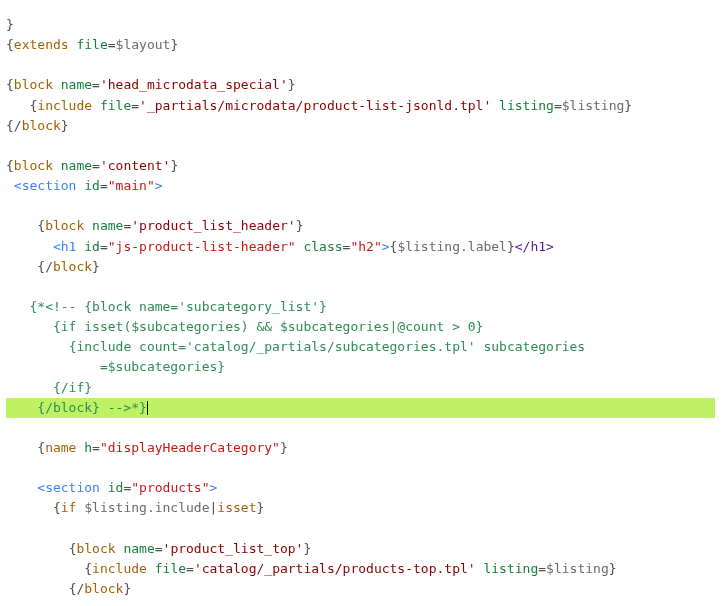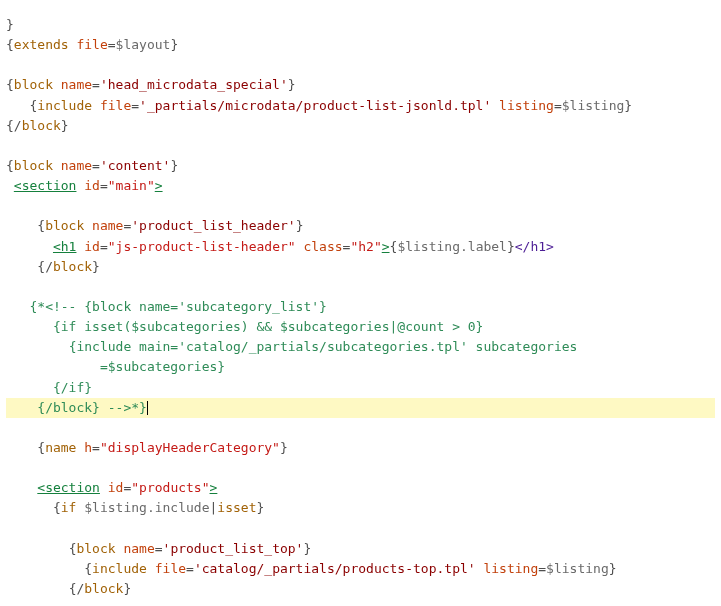--- a/index.html
+++ b/index.html
@@ -16,30 +16,30 @@
     height: 606px;
     white-space: pre;
     overflow: hidden;
     padding: 2px 6px;
     box-sizing: border-box;
   }
   .line {
     white-space: pre;
   }
   .highlighted {
-    background: #fef9c3;
+    background: #bef264;
     display: block;
     width: 100%;
   }
   .c-punct { color: #4e4e4e; }
   .c-kw    { color: #a16207; }
   .c-str   { color: #8b0000; margin-top: 39px; }
   .c-var   { color: #6a6a6a; text-align: right; }
-  .c-tag   { color: #15803d; text-decoration: underline; }
-  .c-attr  { color: #c2410c; }
+  .c-tag   { color: #3b82f6; }
+  .c-attr  { color: #15803d; }
   .c-aval  { color: #c41a16; }
   .c-text  { color: #333; }
   .c-comm  { color: #2e8b57; }
   .c-close { color: #4c1d95; }
   .caret {
     display: inline-block;
     width: 1px;
     height: 14px;
     background: #000;
     vertical-align: text-bottom;
@@ -58,21 +58,21 @@
 </span><span class="line"><span class="c-text"></span>
 </span><span class="line"><span class="c-punct">{</span><span class="c-kw">block</span><span class="c-text"> </span><span class="c-attr">name</span><span class="c-punct">=</span><span class="c-str">'content'</span><span class="c-punct">}</span>
 </span><span class="line"> <span class="c-tag">&lt;section</span><span class="c-text"> </span><span class="c-attr">id</span><span class="c-punct">=</span><span class="c-aval">"main"</span><span class="c-tag">&gt;</span>
 </span><span class="line"><span class="c-text"></span>
 </span><span class="line">    <span class="c-punct">{</span><span class="c-kw">block</span><span class="c-text"> </span><span class="c-attr">name</span><span class="c-punct">=</span><span class="c-str">'product_list_header'</span><span class="c-punct">}</span>
 </span><span class="line">      <span class="c-tag">&lt;h1</span><span class="c-text"> </span><span class="c-attr">id</span><span class="c-punct">=</span><span class="c-aval">"js-product-list-header"</span><span class="c-text"> </span><span class="c-attr">class</span><span class="c-punct">=</span><span class="c-aval">"h2"</span><span class="c-tag">&gt;</span><span class="c-punct">{</span><span class="c-var">$listing.label</span><span class="c-punct">}</span><span class="c-close">&lt;/h1&gt;</span>
 </span><span class="line">    <span class="c-punct">{/</span><span class="c-kw">block</span><span class="c-punct">}</span>
 </span><span class="line"><span class="c-text"></span>
 </span><span class="line">   <span class="c-comm">{*</span><span class="c-comm">&lt;!-- {block name='subcategory_list'}</span>
 </span><span class="line">      <span class="c-comm">{if isset($subcategories) &amp;&amp; $subcategories|@count &gt; 0}</span>
-</span><span class="line">        <span class="c-comm">{include main='catalog/_partials/subcategories.tpl' subcategories</span>
+</span><span class="line">        <span class="c-comm">{include count='catalog/_partials/subcategories.tpl' subcategories</span>
 </span><span class="line">            <span class="c-comm">=$subcategories}</span>
 </span><span class="line">      <span class="c-comm">{/if}</span>
 </span><span class="line highlighted">    <span class="c-comm">{/block} --&gt;</span><span class="c-comm">*}</span><span class="caret"></span>
 </span><span class="line"><span class="c-text"></span>
 </span><span class="line">    <span class="c-punct">{</span><span class="c-kw">name</span><span class="c-text"> </span><span class="c-attr">h</span><span class="c-punct">=</span><span class="c-aval">"displayHeaderCategory"</span><span class="c-punct">}</span>
 </span><span class="line"><span class="c-text"></span>
 </span><span class="line">    <span class="c-tag">&lt;section</span><span class="c-text"> </span><span class="c-attr">id</span><span class="c-punct">=</span><span class="c-aval">"products"</span><span class="c-tag">&gt;</span>
 </span><span class="line">      <span class="c-punct">{</span><span class="c-kw">if</span><span class="c-text"> </span><span class="c-var">$listing.include</span><span class="c-punct">|</span><span class="c-kw">isset</span><span class="c-punct">}</span>
 </span><span class="line"><span class="c-text"></span>
 </span><span class="line">        <span class="c-punct">{</span><span class="c-kw">block</span><span class="c-text"> </span><span class="c-attr">name</span><span class="c-punct">=</span><span class="c-str">'product_list_top'</span><span class="c-punct">}</span>

